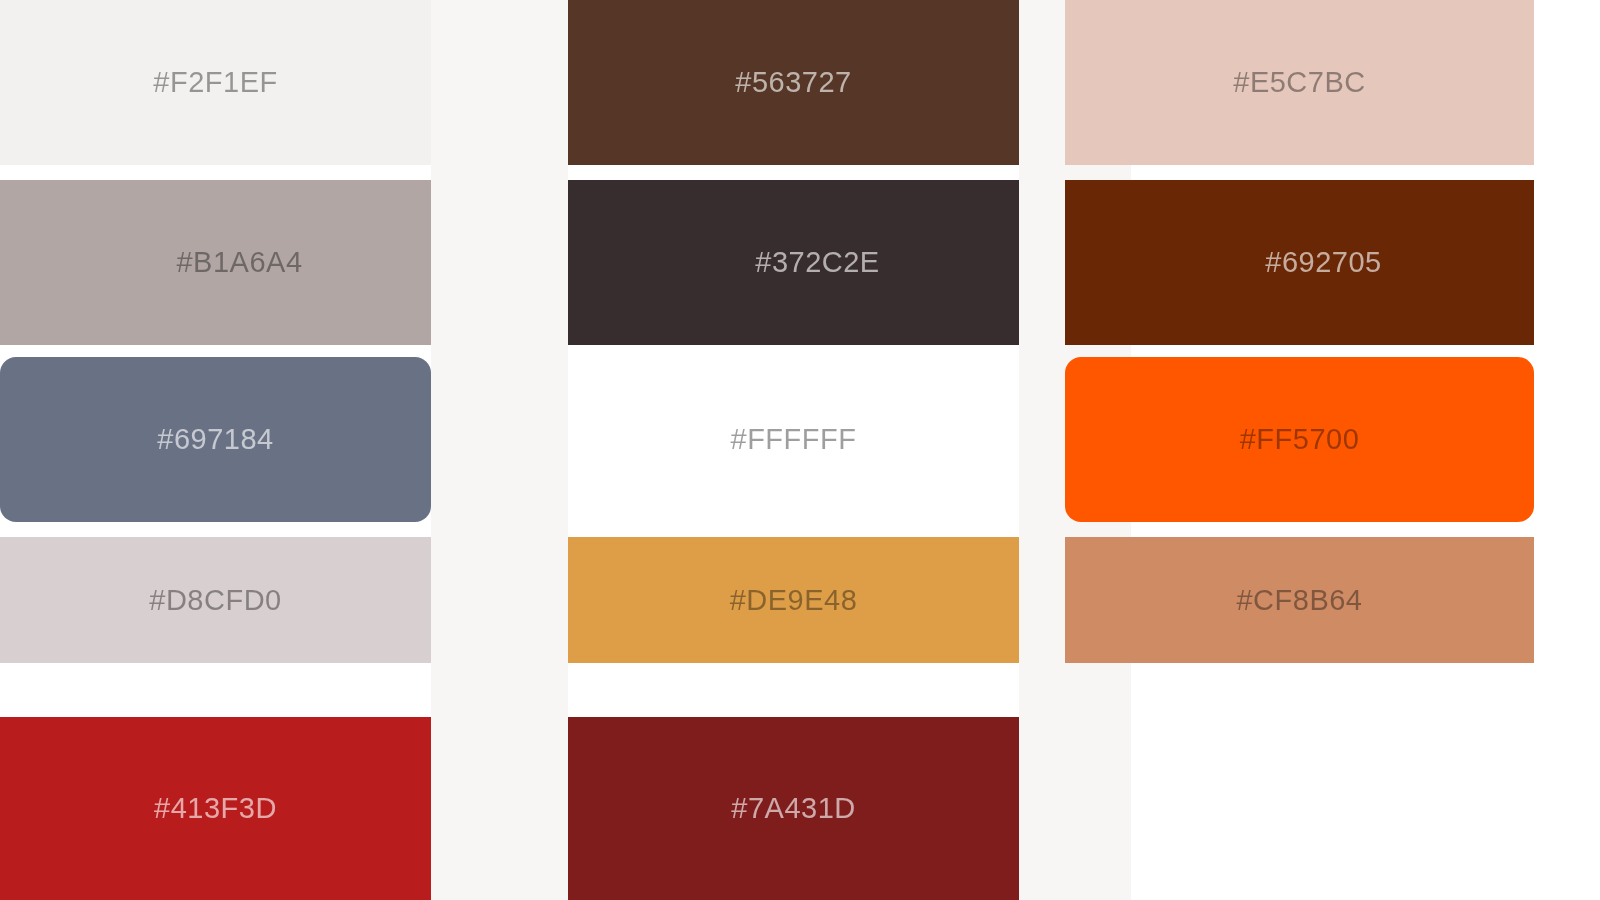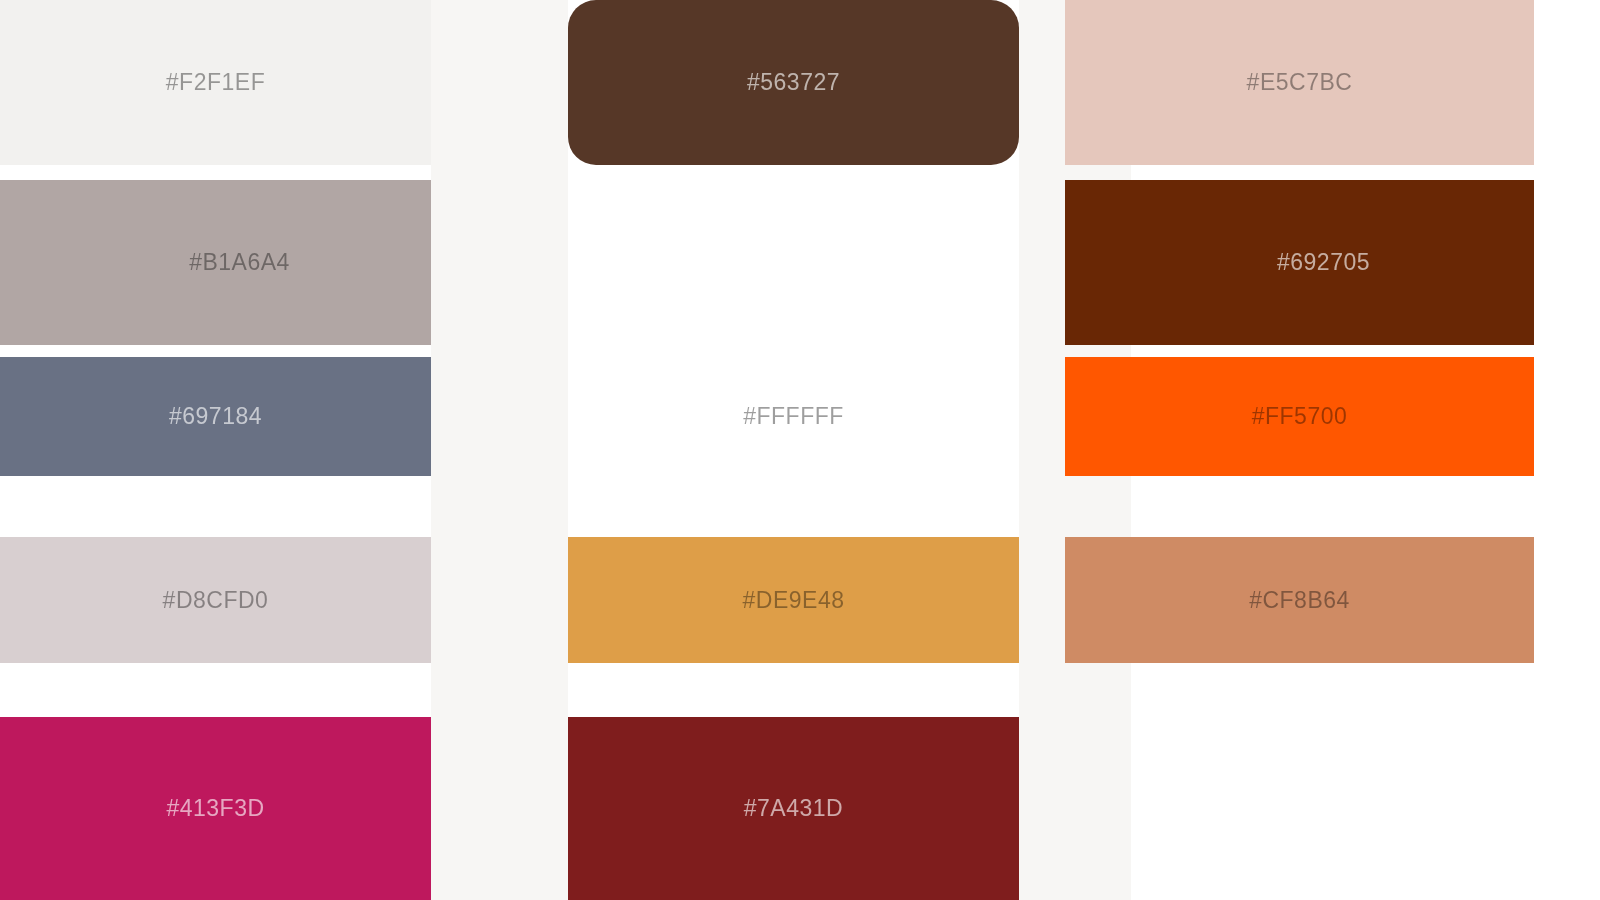--- a/index.html
+++ b/index.html
@@ -46,26 +46,26 @@
     position: absolute;
     left: 0;
     right: 0;
     display: flex;
     align-items: center;
     justify-content: center;
     box-sizing: border-box;
   }
   .swatch.r0 { top: 0px;   height: 165px; }
   .swatch.r1 { top: 180px; height: 165px; padding-left: 48px; }
-  .swatch.r2 { top: 357px; height: 119px; }
+  .swatch.r2 { top: 357px; height: 165px; border-radius: 16px; }
   .swatch.r3 { top: 537px; height: 126px; }
   .swatch.r4 { top: 717px; height: 183px; }
 
   .swatch-label {
-    font-size: 23px;
+    font-size: 29px;
     font-weight: 400;
     letter-spacing: 0.5px;
     line-height: 1;
     user-select: none;
     white-space: nowrap;
   }
 
   
   .tone-light .swatch-label { color: rgba(255, 255, 255, 0.62); }
   .tone-dark  .swatch-label { color: rgba(0, 0, 0, 0.38); }
@@ -84,28 +84,31 @@
     </div>
     <div class="swatch r1 tone-dark" style="background-color: rgb(177, 166, 164);">
       <span class="swatch-label">#B1A6A4</span>
     </div>
     <div class="swatch r2 tone-light" style="background-color: rgb(105, 113, 132);">
       <span class="swatch-label">#697184</span>
     </div>
     <div class="swatch r3 tone-dark" style="background-color: rgb(216, 207, 208);">
       <span class="swatch-label">#D8CFD0</span>
     </div>
-    <div class="swatch r4 tone-light" style="background-color: #be185d;">
+    <div class="swatch r4 tone-light" style="background-color: #b91c1c;">
       <span class="swatch-label">#413F3D</span>
     </div>
   </div>
 
   <div class="column col-1">
-    <div class="swatch r0 tone-light" style="background-color: rgb(86, 55, 39); border-radius: 28px;">
+    <div class="swatch r0 tone-light" style="background-color: rgb(86, 55, 39);">
       <span class="swatch-label">#563727</span>
+    </div>
+    <div class="swatch r1 tone-light" style="background-color: rgb(55, 44, 46);">
+      <span class="swatch-label">#372C2E</span>
     </div>
     <div class="swatch r2 tone-dark" style="background-color: rgb(255, 255, 255);">
       <span class="swatch-label">#FFFFFF</span>
     </div>
     <div class="swatch r3 tone-dark" style="background-color: rgb(222, 158, 72);">
       <span class="swatch-label">#DE9E48</span>
     </div>
     <div class="swatch r4 tone-light" style="background-color: #7f1d1d;">
       <span class="swatch-label">#7A431D</span>
     </div>

